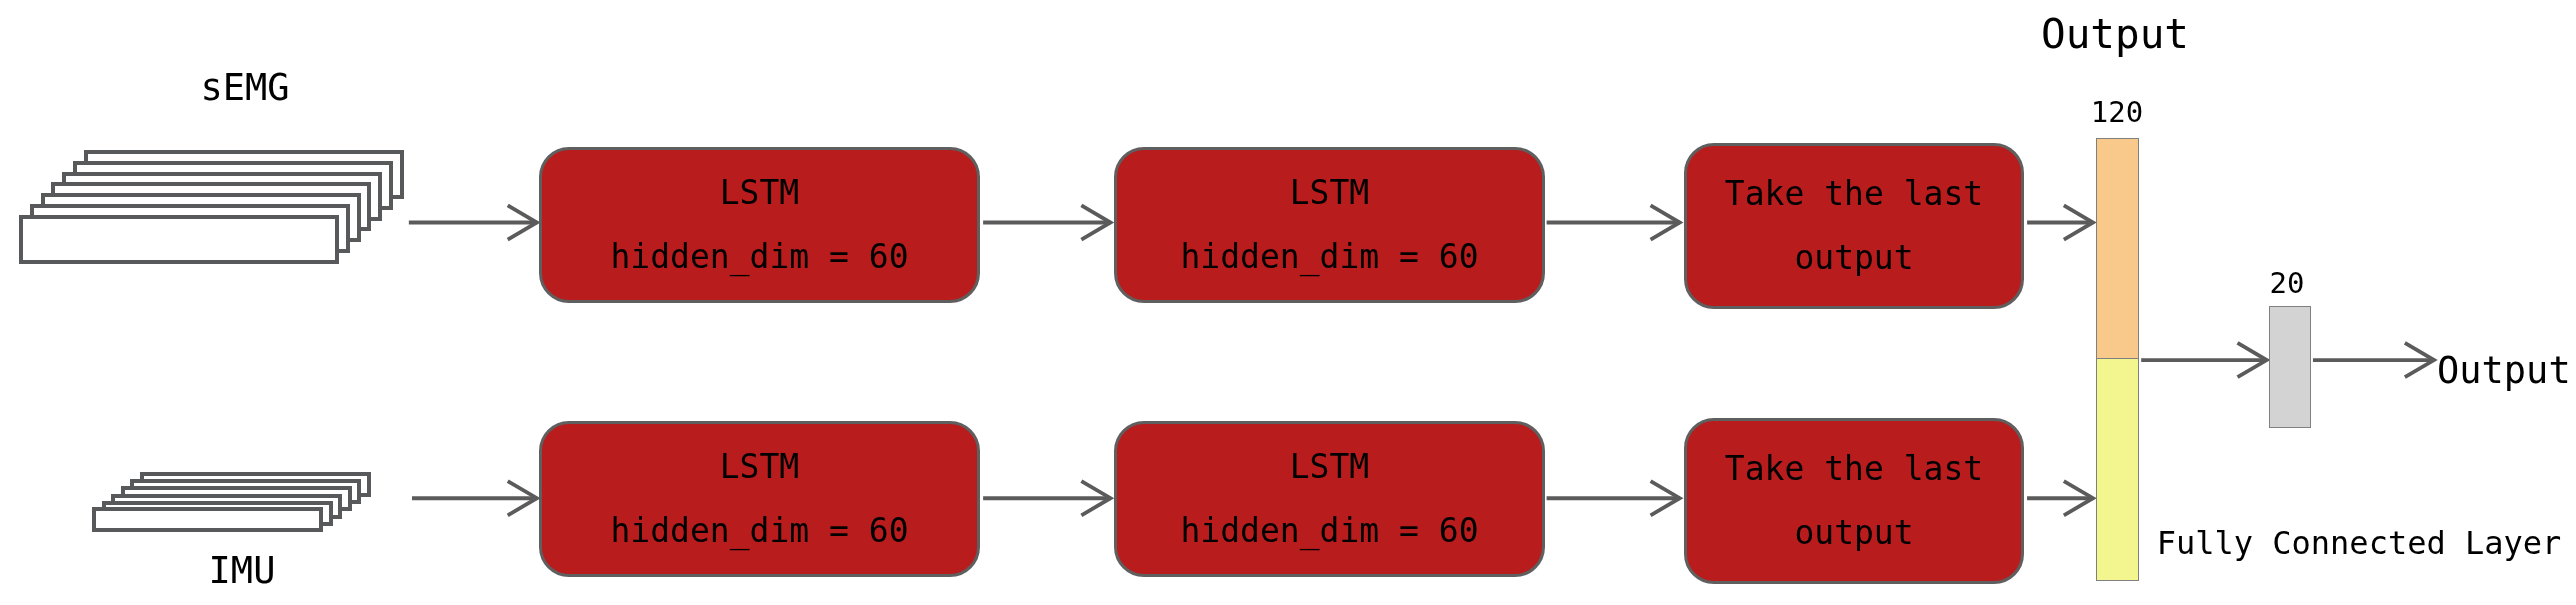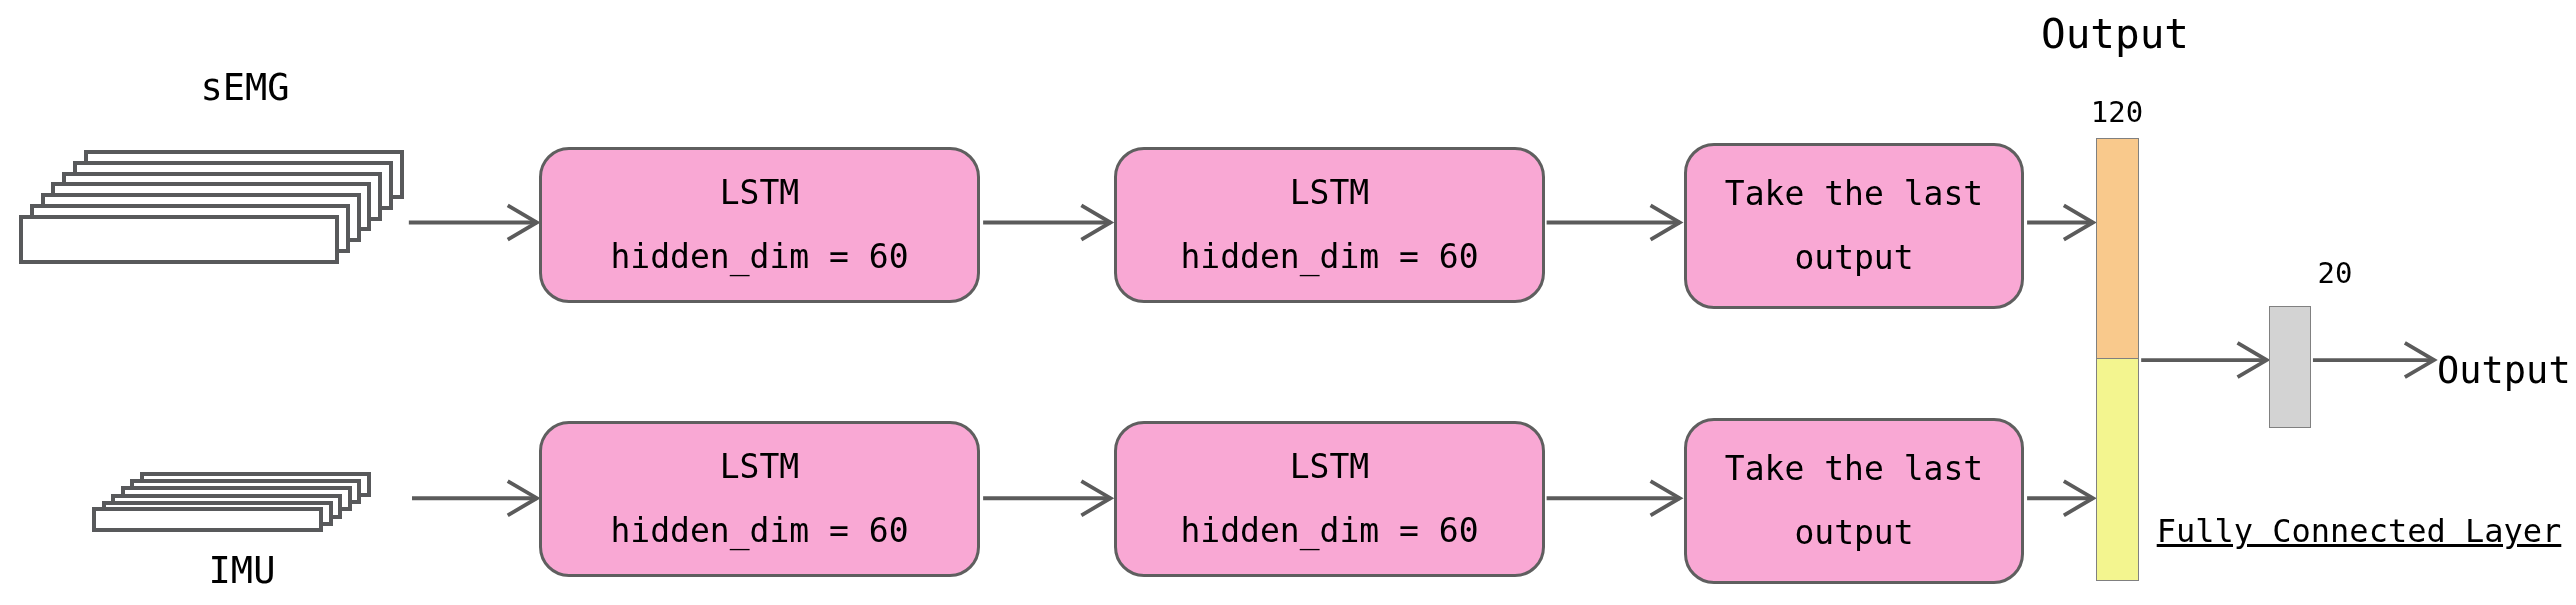--- a/index.html
+++ b/index.html
@@ -3,21 +3,21 @@
 <meta charset="utf-8">
 <style>
   html,body{margin:0;padding:0;background:#ffffff;}
   .canvas{
     position:relative;width:2576px;height:606px;background:#ffffff;
     font-family:"DejaVu Sans Mono","Liberation Mono",monospace;color:#000;
     overflow:hidden;
   }
   .arrow-layer{position:absolute;left:0;top:0;width:2576px;height:606px;pointer-events:none;}
   .node{
-    position:absolute;background:#f9a8d4;border:3.2px solid var(--box-border,#5f5f5f);
+    position:absolute;background:#b91c1c;border:3.2px solid var(--box-border,#5f5f5f);
     border-radius:30px;display:flex;flex-direction:column;align-items:center;
     justify-content:center;gap:24px;font-size:33px;line-height:1.2;text-align:center;
     box-sizing:border-box;
   }
   .stack{position:absolute;}
   .sheet{position:absolute;background:#fff;border:4.4px solid #58595b;box-sizing:border-box;}
   .bar{position:absolute;box-sizing:border-box;border:1.9px solid var(--bar-border,#808080);}
   .bar.concat-top{background:var(--concat-top,#f9c98c);}
   .bar.concat-bottom{background:var(--concat-bottom,#f3f58f);}
   .bar.fc{background:var(--fc-fill,#d3d3d3);}
@@ -103,20 +103,20 @@
   <div class="node" style="left:1684px;top:418px;width:340px;height:166px;">
     <div>Take the last</div>
     <div>output</div>
   </div>
 
   <div class="lbl centered fs-title" style="left:2115px;top:10px;">Output</div>
   <div class="lbl centered fs-dim" style="left:2117px;top:95px;">120</div>
   <div class="bar concat-top" style="left:2096px;top:138px;width:43px;height:222px;"></div>
   <div class="bar concat-bottom" style="left:2096px;top:358px;width:43px;height:223px;"></div>
 
-  <div class="lbl centered fs-dim" style="left:2287px;top:256px;margin-left:48px;">20</div>
+  <div class="lbl centered fs-dim" style="left:2287px;top:266px;">20</div>
   <div class="bar fc" style="left:2269px;top:306px;width:42px;height:122px;"></div>
-  <div class="lbl centered fs-caption" style="left:2359px;top:512px;text-decoration:underline;">Fully Connected Layer</div>
+  <div class="lbl centered fs-caption" style="left:2359px;top:524px;">Fully Connected Layer</div>
 
   <div class="lbl fs-input" style="left:2437px;top:349px;">Output</div>
 
 </div>
 
 
 </body></html>

